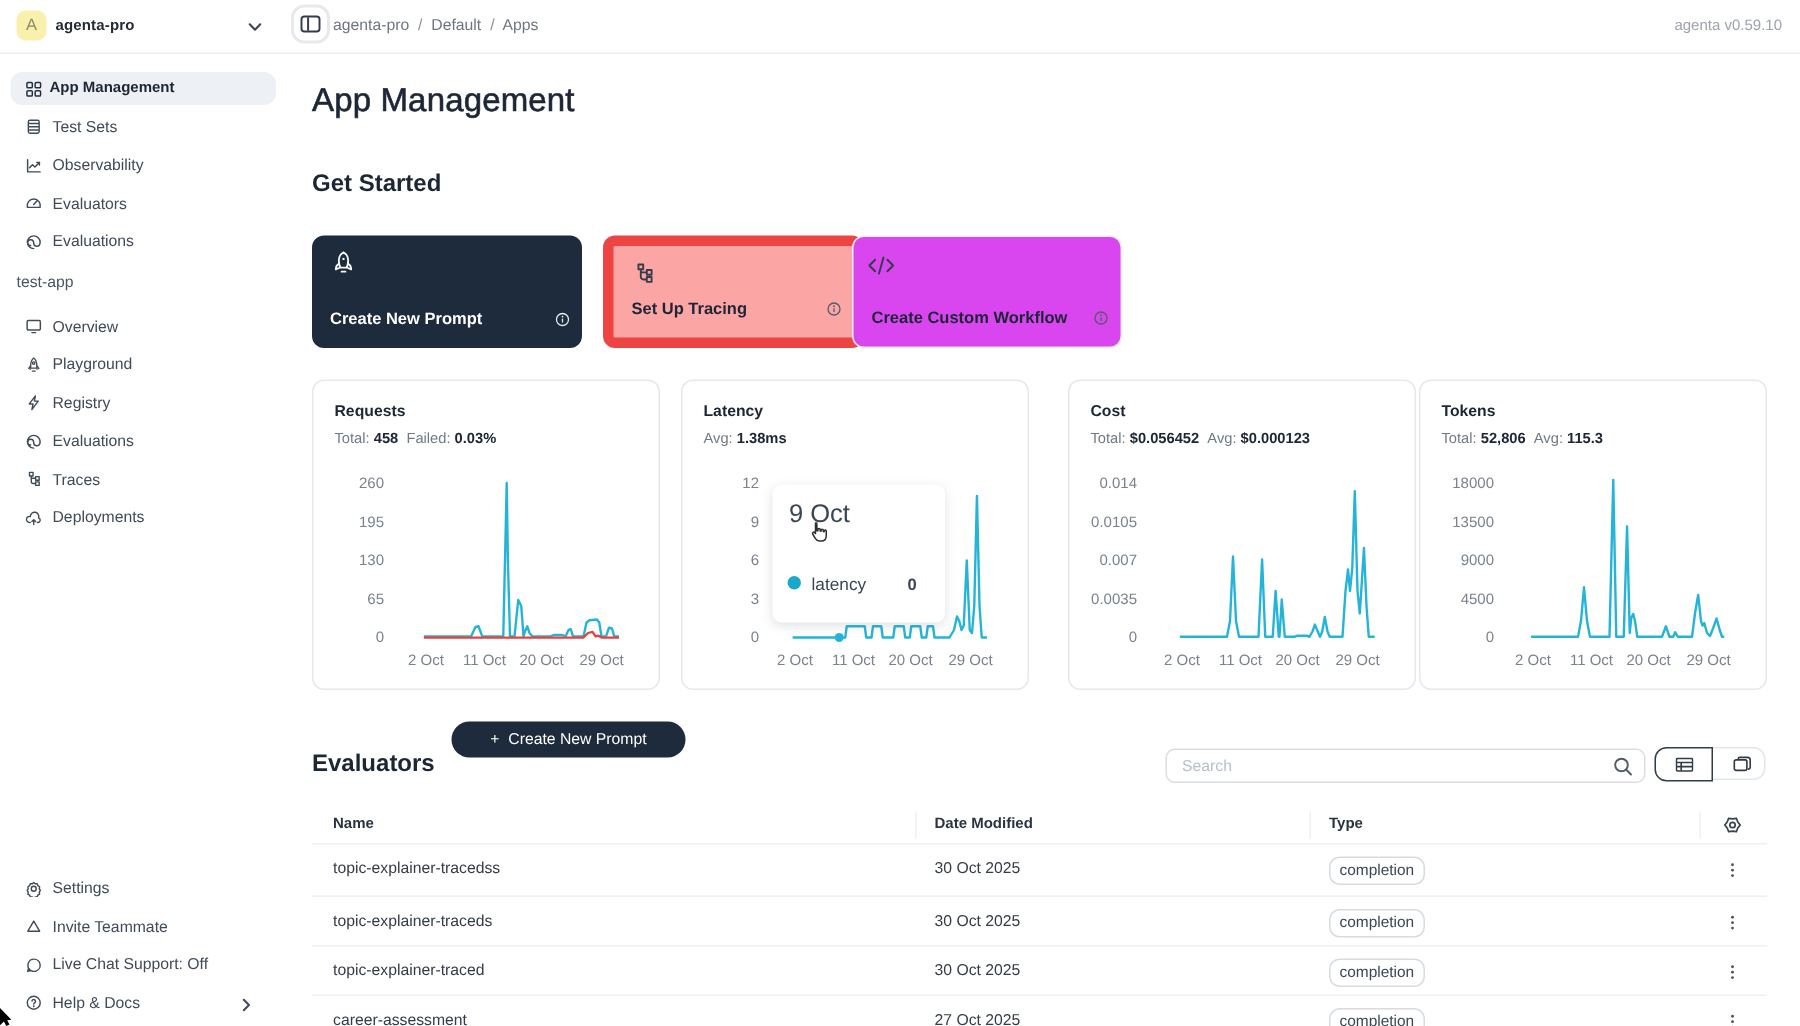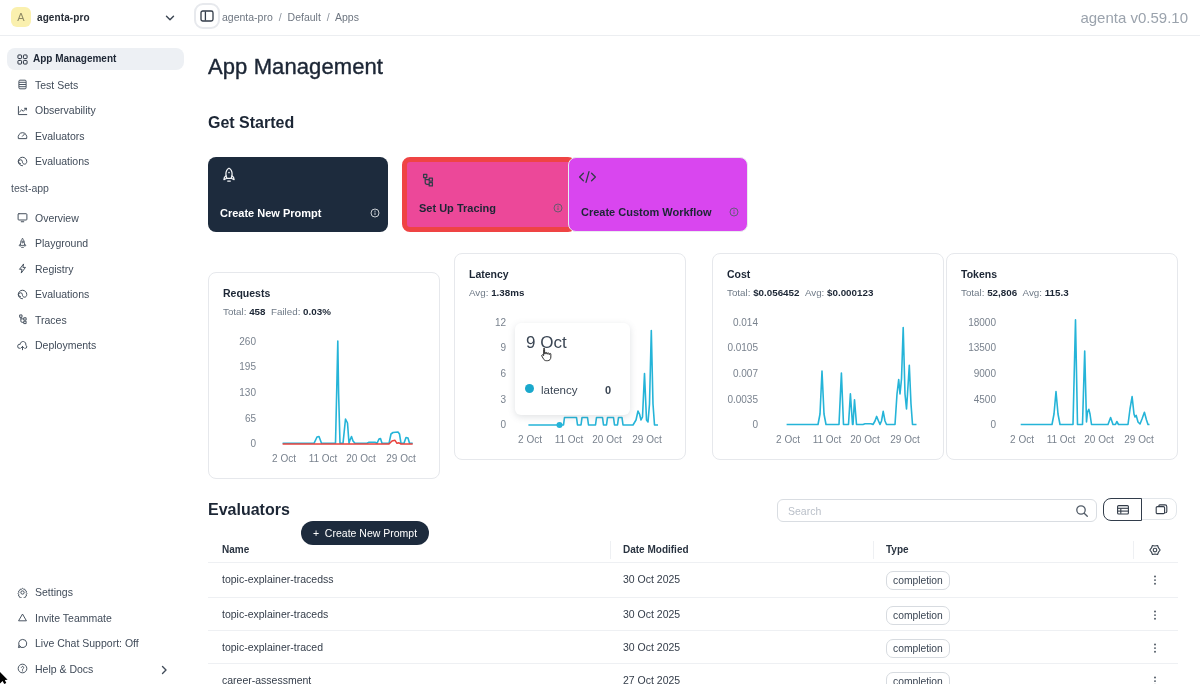--- a/index.html
+++ b/index.html
@@ -14,52 +14,52 @@
   #orgname { position:absolute; left:37px; top:0; height:36px; line-height:35px;
     font-size:10px; font-weight:700; color:#252b35; letter-spacing:.1px; }
   #hchev { position:absolute; left:163px; top:11px; }
   #toggle { position:absolute; left:194px; top:3px; width:26px; height:26px;
     border:2px solid #e7e9ed; border-radius:9px; background:#fff; }
   #toggle svg { position:absolute; left:4px; top:4px; }
   #crumb { position:absolute; left:222px; top:0; height:52px; line-height:35px;
     font-size:10.5px; color:#6e7681; }
   #crumb span.sep { color:#8a929c; padding:0 3px; }
   #version { position:absolute; right:12px; top:0; height:36px; line-height:35px;
-    font-size:15px; color:#9ba3ad; }
+    font-size:10px; color:#9ba3ad; }
   
   #sidebar { position:absolute; left:0; top:36px; width:185px; height:648px; background:#fff; }
   .sitem { position:absolute; left:7px; width:177px; height:22px; border-radius:8px;
     font-size:10.5px; color:#404b59; }
   .sitem.active { background:#edf0f4; color:#1d2634; font-weight:700; font-size:10px; }
   .sitem.active .lb { left:26px; }
   .sitem .ic { position:absolute; left:9.5px; top:5.5px; width:11px; height:11px; }
   .sitem .lb { position:absolute; left:28px; top:0; line-height:22px; white-space:nowrap; }
   .slabel { position:absolute; left:11px; font-size:10.5px; color:#4b5563; }
   
   #h1 { position:absolute; left:208px; top:54px; font-size:22px; font-weight:400; letter-spacing:.1px; color:#1c2635; -webkit-text-stroke:.4px #1c2635; }
   .h2 { position:absolute; left:208px; font-size:16px; font-weight:700; color:#1c2635; }
   
   .gcard { position:absolute; top:157px; height:75px; border-radius:8px; }
   .gcard .ttl { position:absolute; left:12px; bottom:13px; font-size:11px; font-weight:700; }
   .gcard .info { position:absolute; right:8px; bottom:14px; width:10px; height:10px; }
   #gc1 { left:208px; width:180px; background:#1d2b3d; }
   #gc1 .ttl { color:#fff; }
-  #gc2 { left:402px; width:174px; background:#ec4899; border:5px solid #ef4444; }
+  #gc2 { left:402px; width:174px; background:#fca5a5; border:7px solid #ef4444; }
   #gc3 { left:568px; width:180px; background:#d946ef; border:1px solid #e9ebee; }
   #gc2 .ttl, #gc3 .ttl { color:#1c2635; }
   
   .ccard { position:absolute; top:253px; width:232px; height:207px; background:#fff;
     border:1px solid #e6e8ec; border-radius:8px; }
   .ccard .t { position:absolute; left:14px; top:14px; font-size:10.5px; font-weight:700; color:#1c2635; }
   .ccard .s { position:absolute; left:14px; top:33px; font-size:9.8px; color:#6f7a87; }
   .ccard .s b { color:#1c2635; font-weight:700; }
   .ccard svg.plot { position:absolute; left:0; top:0; }
   
   #apph { top:501px; }
-  #newbtn { position:absolute; left:301px; top:521px; width:128px; height:24px;
+  #newbtn { position:absolute; left:301px; top:481px; width:156px; height:24px;
     background:#1d2b3d; border-radius:12px; color:#fff; font-size:10.5px;
     line-height:24px; text-align:center; font-size:10.5px; }
   #search { position:absolute; left:777px; top:499px; width:320px; height:23px;
     border:1px solid #d9dde2; border-radius:6px; background:#fff; }
   #search .ph { position:absolute; left:10px; top:0; line-height:22px; font-size:10.5px; color:#b9bfc8; }
   #search svg { position:absolute; right:7px; top:4px; }
   #seg { position:absolute; left:1103px; top:498px; width:74px; height:22px;
     border:1px solid #e2e6ea; border-radius:8px; background:#fff; }
   #seg .cell1 { position:absolute; left:-1px; top:-1px; width:39px; height:23px;
     border:1.3px solid #323d4b; border-radius:8px 0 0 8px; background:#fff; }
@@ -287,21 +287,21 @@
       </g>
     </svg>
   <div class="ttl">Create Custom Workflow</div>
   <svg class="info" viewBox="0 0 14 14">
       <circle cx="7" cy="7" r="5.6" fill="none" stroke="#525c68" stroke-width="1.2"></circle>
       <line x1="7" y1="6.3" x2="7" y2="9.8" stroke="#525c68" stroke-width="1.2"></line>
       <circle cx="7" cy="4.4" r=".8" fill="#525c68"></circle>
     </svg>
 </div>
 
-<div class="ccard" style="left:208px;margin-top:19px;">
+<div class="ccard" style="left:208px;">
   <div class="t">Requests</div>
   <div class="s">Total: <b>458</b> &nbsp;Failed: <b>0.03%</b></div>
   <svg class="plot" width="232" height="207" viewBox="0 0 232 207">
     <g font-size="10" fill="#79828e" text-anchor="end">
       <text x="47" y="71.5">260</text>
         <text x="47" y="97.2">195</text>
       <text x="47" y="122.9">130</text>
         <text x="47" y="148.6">65</text>
       <text x="47" y="174.3">0</text>
     </g>

